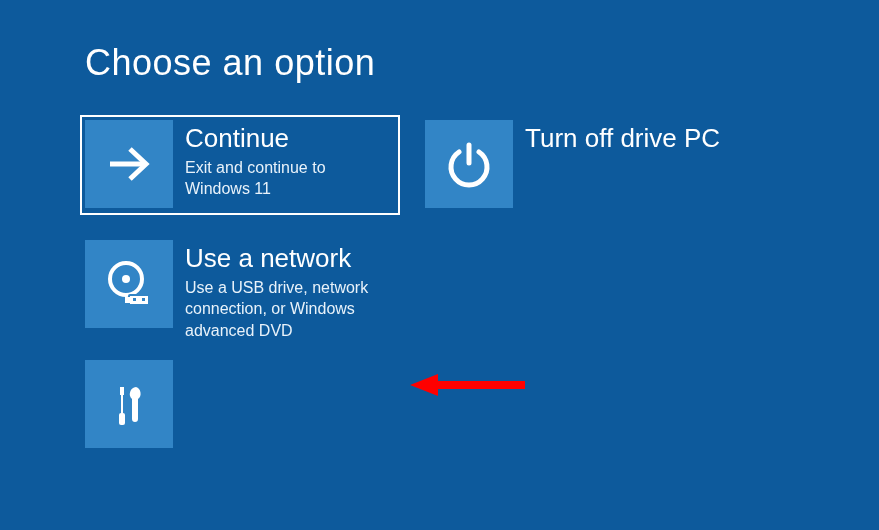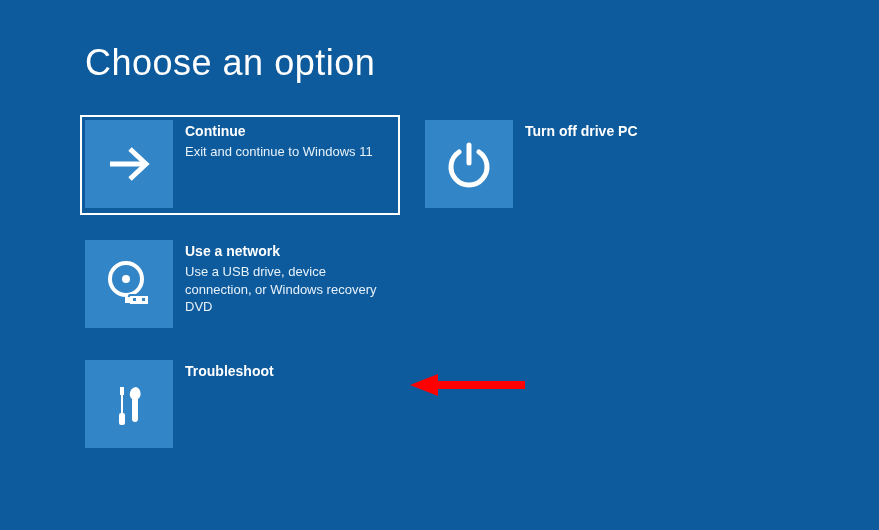--- a/index.html
+++ b/index.html
@@ -42,27 +42,27 @@
     flex:0 0 88px;
     display:flex;
     align-items:center;
     justify-content:center;
   }
   .tile .text-box {
     padding:4px 0 0 12px;
     max-width:210px;
   }
   .tile .title {
-    font-size:14px;
-    font-weight:700;
+    font-size:26px;
+    font-weight:400;
     line-height:1.1;
     margin-bottom:4px;
   }
   .tile .desc {
-    font-size:13px;
+    font-size:16px;
     font-weight:400;
     color:#e8f2fa;
     line-height:1.35;
   }
   .arrow-annot {
     position:absolute;
     left:410px; top:370px;
     color:#ff0000;
     pointer-events:none;
   }
@@ -120,42 +120,41 @@
           <g fill="#fff" stroke="#3285c6" stroke-width="2">
             <rect x="27" y="38" width="20" height="10" rx="1"></rect>
             <rect x="23" y="40" width="6" height="6" stroke="none"></rect>
           </g>
           <rect x="31" y="41" width="3" height="3" fill="#3285c6"></rect>
           <rect x="40" y="41" width="3" height="3" fill="#3285c6"></rect>
         </svg>
       </div>
       <div class="text-box">
         <div class="title">Use a network</div>
-        <div class="desc">Use a USB drive, device connection, or Windows recovery DVD</div>
+        <div class="desc">Use a USB drive, network connection, or Windows advanced DVD</div>
       </div>
     </div>
   </div>
 
   <div class="row">
 
     <div class="tile">
       <div class="icon-box">
         <svg width="50" height="50" viewBox="0 0 50 50">
           <g fill="#fff">
 
             <rect x="16" y="8" width="4" height="8"></rect>
             <rect x="17" y="16" width="2" height="18"></rect>
             <rect x="15" y="34" width="6" height="12" rx="2"></rect>
 
             <path d="M 32 8 a 7 7 0 0 0 -4 12 v 20 a 3 3 0 0 0 6 0 v -20 a 7 7 0 0 0 -2 -12 z M 31 9 v 7 h 2 v -7 z"></path>
           </g>
         </svg>
       </div>
       <div class="text-box">
-        <div class="title">Troubleshoot</div>
       </div>
     </div>
   </div>
 
 </div>
 
 <div class="arrow-annot">
   <svg width="120" height="30" viewBox="0 0 120 30">
     <g fill="#ff0000">
       <polygon points="0,15 28,4 28,11 115,11 115,19 28,19 28,26"></polygon>

